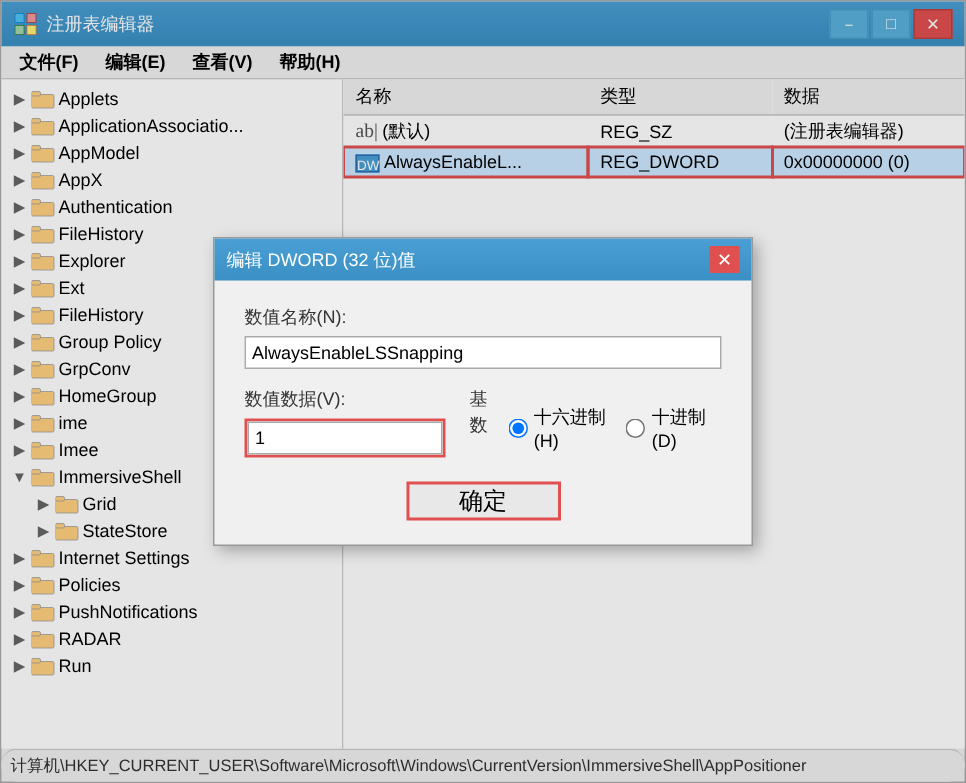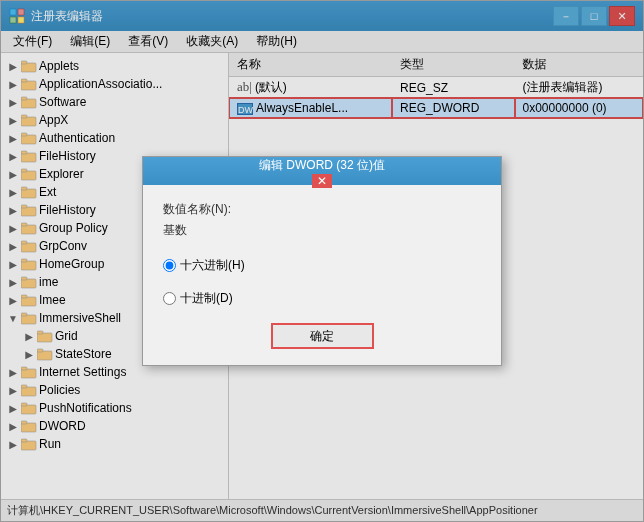--- a/index.html
+++ b/index.html
@@ -68,20 +68,21 @@
 
     
     .menu-bar {
       background: #f0f0f0;
       height: 22px;
       display: flex;
       align-items: center;
       padding: 0 4px;
       border-bottom: 1px solid #ccc;
       gap: 2px;
+      font-weight: bold;
     }
     .menu-item {
       padding: 2px 8px;
       cursor: pointer;
       font-size: 12px;
     }
 
     
     .content {
       display: flex;
@@ -172,20 +173,21 @@
       border-top: 1px solid #ccc;
       display: flex;
       align-items: center;
       padding: 0 6px;
       font-size: 11px;
       color: #333;
       position: absolute;
       bottom: 0;
       left: 0;
       right: 0;
+      border-radius: 10px;
     }
 
     
     .dialog-overlay {
       position: absolute;
       top: 0; left: 0; right: 0; bottom: 0;
       background: rgba(0,0,0,0.1);
       display: flex;
       align-items: center;
       justify-content: center;
@@ -201,21 +203,20 @@
 
     .dialog-title {
       background: linear-gradient(to bottom, #4a9fd4, #3a8fc4);
       height: 28px;
       display: flex;
       align-items: center;
       justify-content: space-between;
       padding: 0 8px;
       color: white;
       font-size: 12px;
-      flex-direction: column;
     }
     .dialog-close-btn {
       width: 20px;
       height: 18px;
       background: #e05050;
       border: none;
       color: white;
       font-size: 12px;
       cursor: pointer;
       display: flex;
@@ -263,21 +264,21 @@
       height: 22px;
       border: 1px solid #aaa;
       background: white;
       padding: 2px 4px;
       font-size: 12px;
       outline: none;
     }
 
     .base-section {
       display: flex;
-      flex-direction: column;
+      flex-direction: row;
       gap: 4px;
     }
     .base-label {
       font-size: 12px;
       color: #333;
       margin-bottom: 2px;
     }
     .radio-item {
       display: flex;
       align-items: center;
@@ -294,21 +295,21 @@
       display: flex;
       justify-content: center;
       gap: 12px;
       margin-top: 16px;
     }
     .dialog-btn {
       width: 103px;
       height: 26px;
       background: #e8e8e8;
       border: 1px solid #aaa;
-      font-size: 12px;
+      font-size: 16px;
       cursor: pointer;
       font-family: "Microsoft YaHei", sans-serif;
     }
     .dialog-btn.primary {
       background: #e8e8e8;
       border: 2px solid #e05050;
     }
 
     
     ::-webkit-scrollbar { width: 14px; height: 14px; }
@@ -334,21 +335,20 @@
       <button class="title-btn">－</button>
       <button class="title-btn">□</button>
       <button class="title-btn close">✕</button>
     </div>
   </div>
 
   <div class="menu-bar">
   <div class="menu-item">文件(F)</div>
       <div class="menu-item">编辑(E)</div>
       <div class="menu-item">查看(V)</div>
-      <div class="menu-item">收藏夹(A)</div>
       <div class="menu-item">帮助(H)</div>
     </div>
 
   <div class="content">
 
     <div class="tree-pane">
       <div id="tree-container">
           <div class="tree-item">
       <span style="display:inline-block;width:4px;flex-shrink:0"></span>
       <span class="tree-expand">
@@ -379,21 +379,21 @@
       <span style="display:inline-block;width:4px;flex-shrink:0"></span>
       <span class="tree-expand">
         ▶
       </span>
       <span class="tree-folder-icon">
         <svg width="16" height="14" viewBox="0 0 16 14" xmlns="http://www.w3.org/2000/svg">
       <rect x="0" y="4" width="15" height="9" rx="1" fill="#ffd080" stroke="#999" stroke-width="0.5"></rect>
       <rect x="0" y="2" width="6" height="3" rx="1" fill="#ffd080" stroke="#999" stroke-width="0.5"></rect>
     </svg>
       </span>
-      <span class="tree-label">Software</span>
+      <span class="tree-label">AppModel</span>
     </div>
           <div class="tree-item">
       <span style="display:inline-block;width:4px;flex-shrink:0"></span>
       <span class="tree-expand">
         ▶
       </span>
       <span class="tree-folder-icon">
         <svg width="16" height="14" viewBox="0 0 16 14" xmlns="http://www.w3.org/2000/svg">
       <rect x="0" y="4" width="15" height="9" rx="1" fill="#ffd080" stroke="#999" stroke-width="0.5"></rect>
       <rect x="0" y="2" width="6" height="3" rx="1" fill="#ffd080" stroke="#999" stroke-width="0.5"></rect>
@@ -613,21 +613,21 @@
       <span style="display:inline-block;width:4px;flex-shrink:0"></span>
       <span class="tree-expand">
         ▶
       </span>
       <span class="tree-folder-icon">
         <svg width="16" height="14" viewBox="0 0 16 14" xmlns="http://www.w3.org/2000/svg">
       <rect x="0" y="4" width="15" height="9" rx="1" fill="#ffd080" stroke="#999" stroke-width="0.5"></rect>
       <rect x="0" y="2" width="6" height="3" rx="1" fill="#ffd080" stroke="#999" stroke-width="0.5"></rect>
     </svg>
       </span>
-      <span class="tree-label">DWORD</span>
+      <span class="tree-label">RADAR</span>
     </div>
           <div class="tree-item">
       <span style="display:inline-block;width:4px;flex-shrink:0"></span>
       <span class="tree-expand">
         ▶
       </span>
       <span class="tree-folder-icon">
         <svg width="16" height="14" viewBox="0 0 16 14" xmlns="http://www.w3.org/2000/svg">
       <rect x="0" y="4" width="15" height="9" rx="1" fill="#ffd080" stroke="#999" stroke-width="0.5"></rect>
       <rect x="0" y="2" width="6" height="3" rx="1" fill="#ffd080" stroke="#999" stroke-width="0.5"></rect>
@@ -668,22 +668,29 @@
   </div>
 
   <div class="dialog-overlay">
     <div class="dialog">
       <div class="dialog-title">
         <span>编辑 DWORD (32 位)值</span>
         <button class="dialog-close-btn">✕</button>
       </div>
       <div class="dialog-body">
         <div class="dialog-field-label">数值名称(N):</div>
+        <input class="dialog-input" type="text" readonly="" value="AlwaysEnableLSSnapping" style="">
 
         <div class="dialog-row">
+          <div class="value-section">
+            <div class="dialog-field-label">数值数据(V):</div>
+            <div class="value-input-wrapper">
+              <input class="value-input" type="text" value="1" style="">
+            </div>
+          </div>
           <div class="base-section">
             <div class="base-label">基数</div>
             <label class="radio-item">
               <input type="radio" name="base" checked="" style="">
               <span>十六进制(H)</span>
             </label>
             <label class="radio-item">
               <input type="radio" name="base" style="">
               <span>十进制(D)</span>
             </label>

